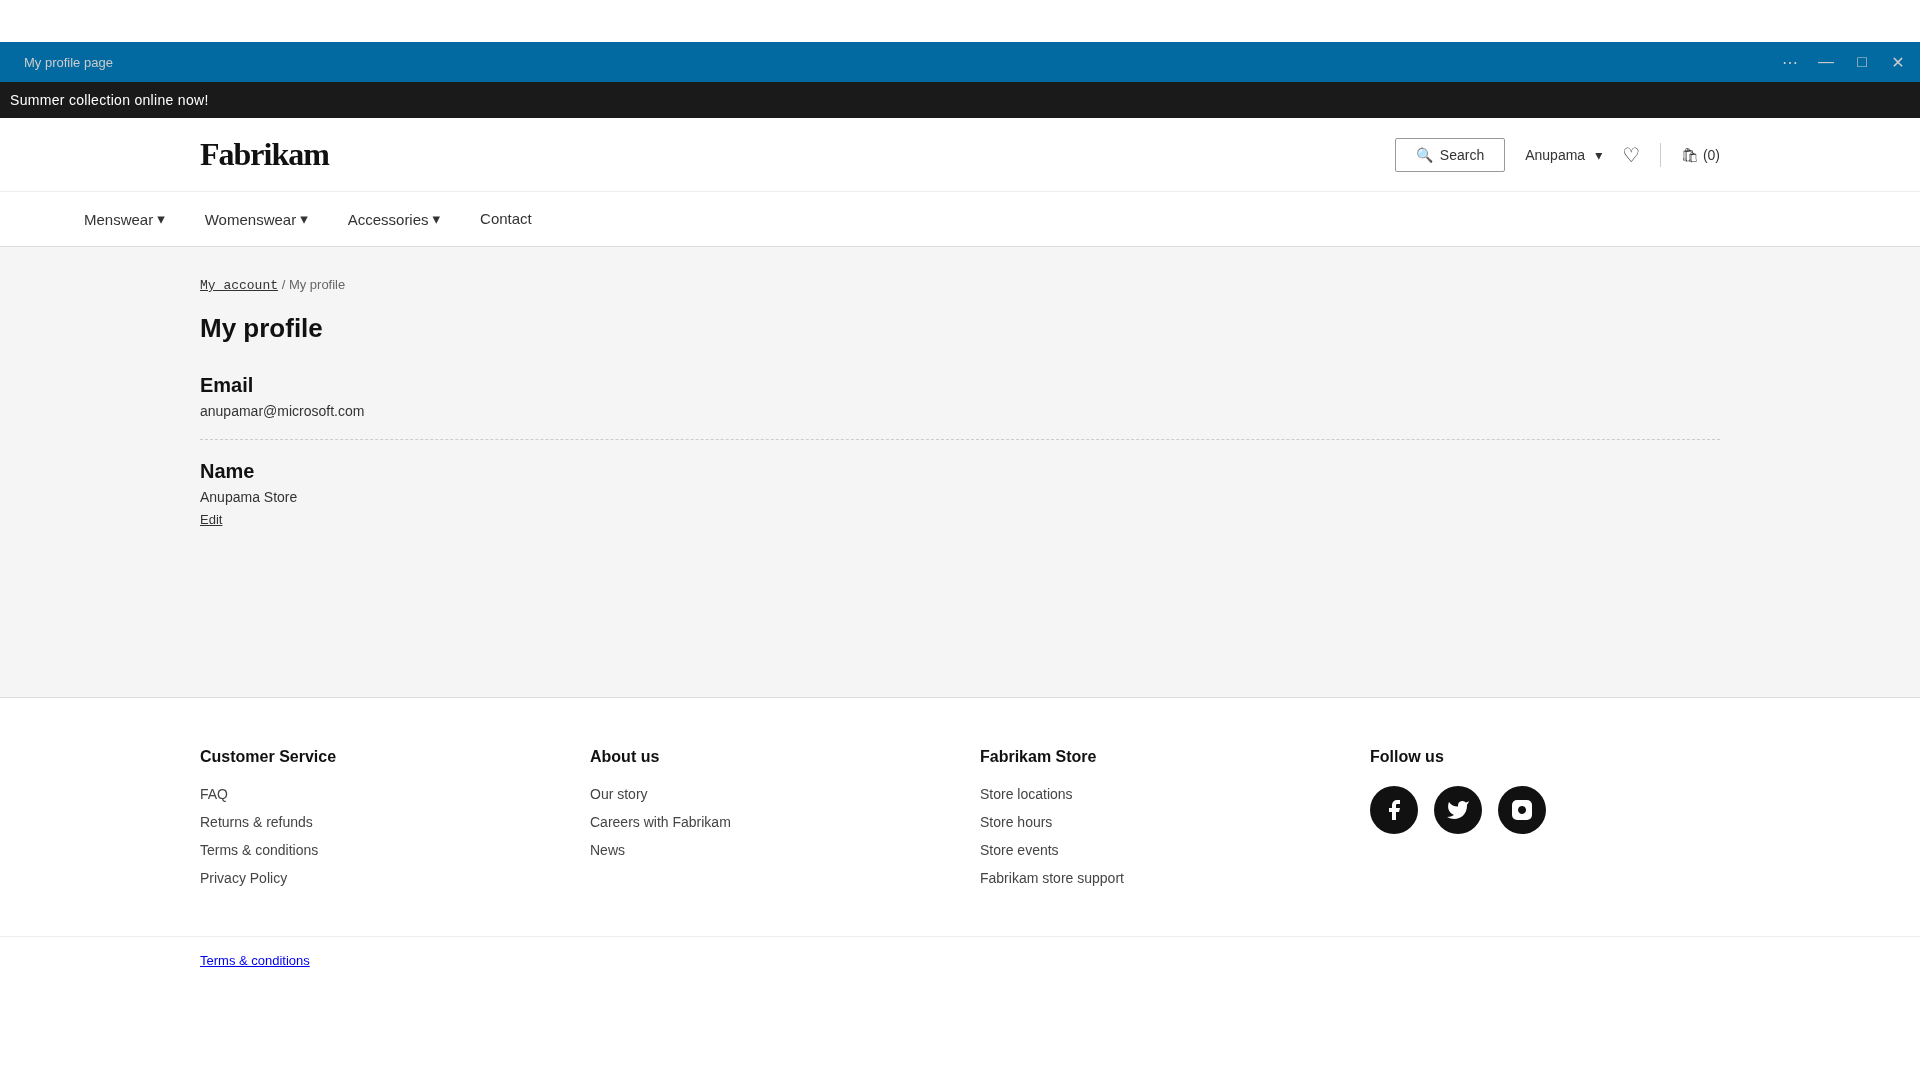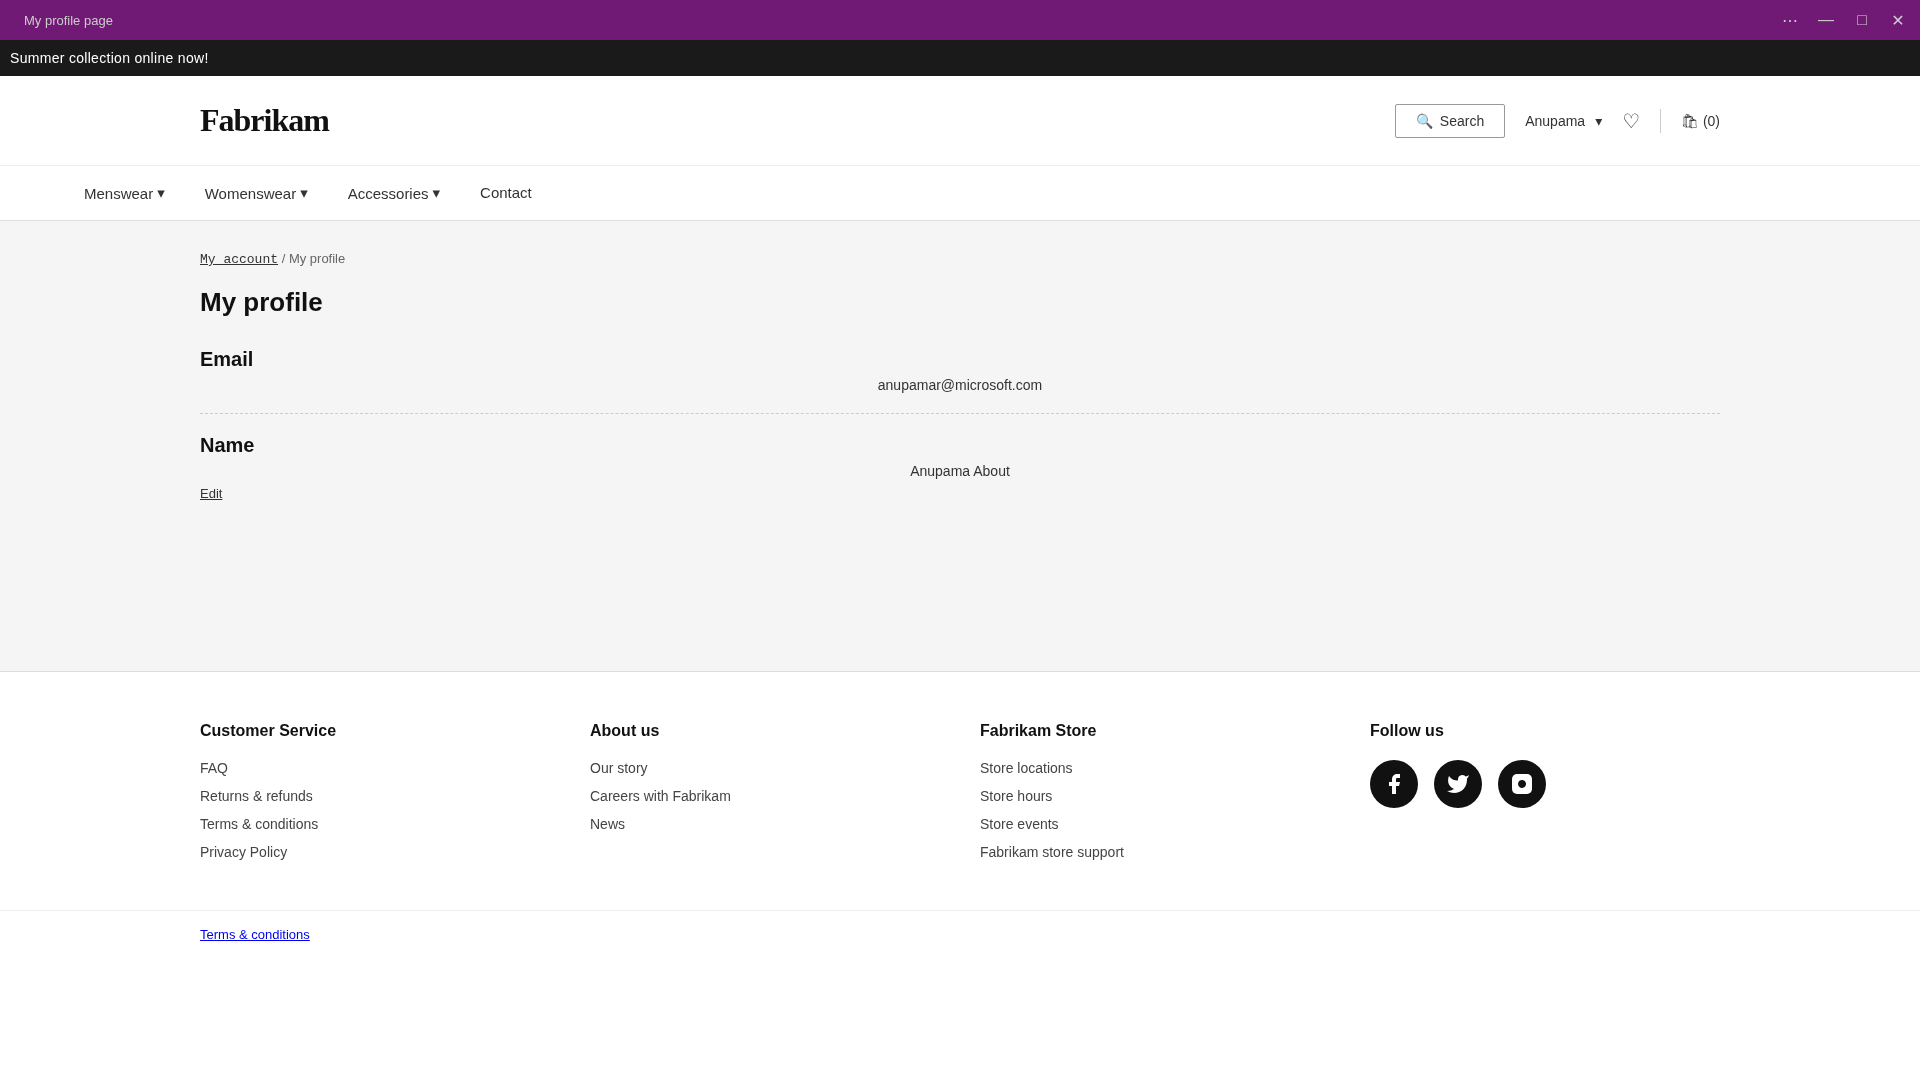--- a/index.html
+++ b/index.html
@@ -1,25 +1,26 @@
 <!DOCTYPE html>
 <html><head>
   <meta charset="utf-8">
   <style>
     * { margin: 0; padding: 0; box-sizing: border-box; }
     body { font-family: 'Segoe UI', Arial, sans-serif; font-size: 14px; color: #333; background: #fff; }
 
     
     .browser-chrome {
-      background: #701a75;
+      background: #0369a1;
       height: 40px;
       display: flex;
       align-items: center;
       justify-content: space-between;
       padding: 0 12px;
+      margin-top: 42px;
     }
     .browser-tab {
       color: #ccc;
       font-size: 13px;
       padding: 0 12px;
     }
     .browser-controls {
       display: flex;
       gap: 16px;
       color: #ccc;
@@ -41,21 +42,21 @@
       letter-spacing: 0.3px;
     }
 
     
     .header {
       background: #fff;
       padding: 0 200px;
       display: flex;
       align-items: center;
       justify-content: space-between;
-      height: 90px;
+      height: 74px;
       border-bottom: 1px solid #eee;
     }
     .logo {
       font-size: 32px;
       font-weight: 700;
       color: #111;
       font-family: Georgia, serif;
       letter-spacing: -1px;
     }
     .header-actions {
@@ -165,21 +166,20 @@
     .field-label {
       font-size: 20px;
       font-weight: 600;
       color: #111;
       margin-bottom: 6px;
     }
     .field-value {
       font-size: 14px;
       color: #333;
       margin-bottom: 6px;
-      text-align: center;
     }
     .field-edit {
       font-size: 13px;
       color: #333;
       text-decoration: underline;
       cursor: pointer;
     }
     .field-divider {
       border: none;
       border-top: 1px dashed #ccc;
@@ -324,21 +324,21 @@
   <div class="profile-section">
     <div class="profile-field">
       <div class="field-label">Email</div>
       <div class="field-value">anupamar@microsoft.com</div>
     </div>
 
     <hr class="field-divider">
 
     <div class="profile-field">
       <div class="field-label">Name</div>
-      <div class="field-value">Anupama About</div>
+      <div class="field-value">Anupama Store</div>
       <a class="field-edit" href="#">Edit</a>
     </div>
   </div>
 </main>
 
 <footer class="footer">
   <div class="footer-grid">
 
     <div class="footer-col">
       <div class="footer-col-title">Customer Service</div>

